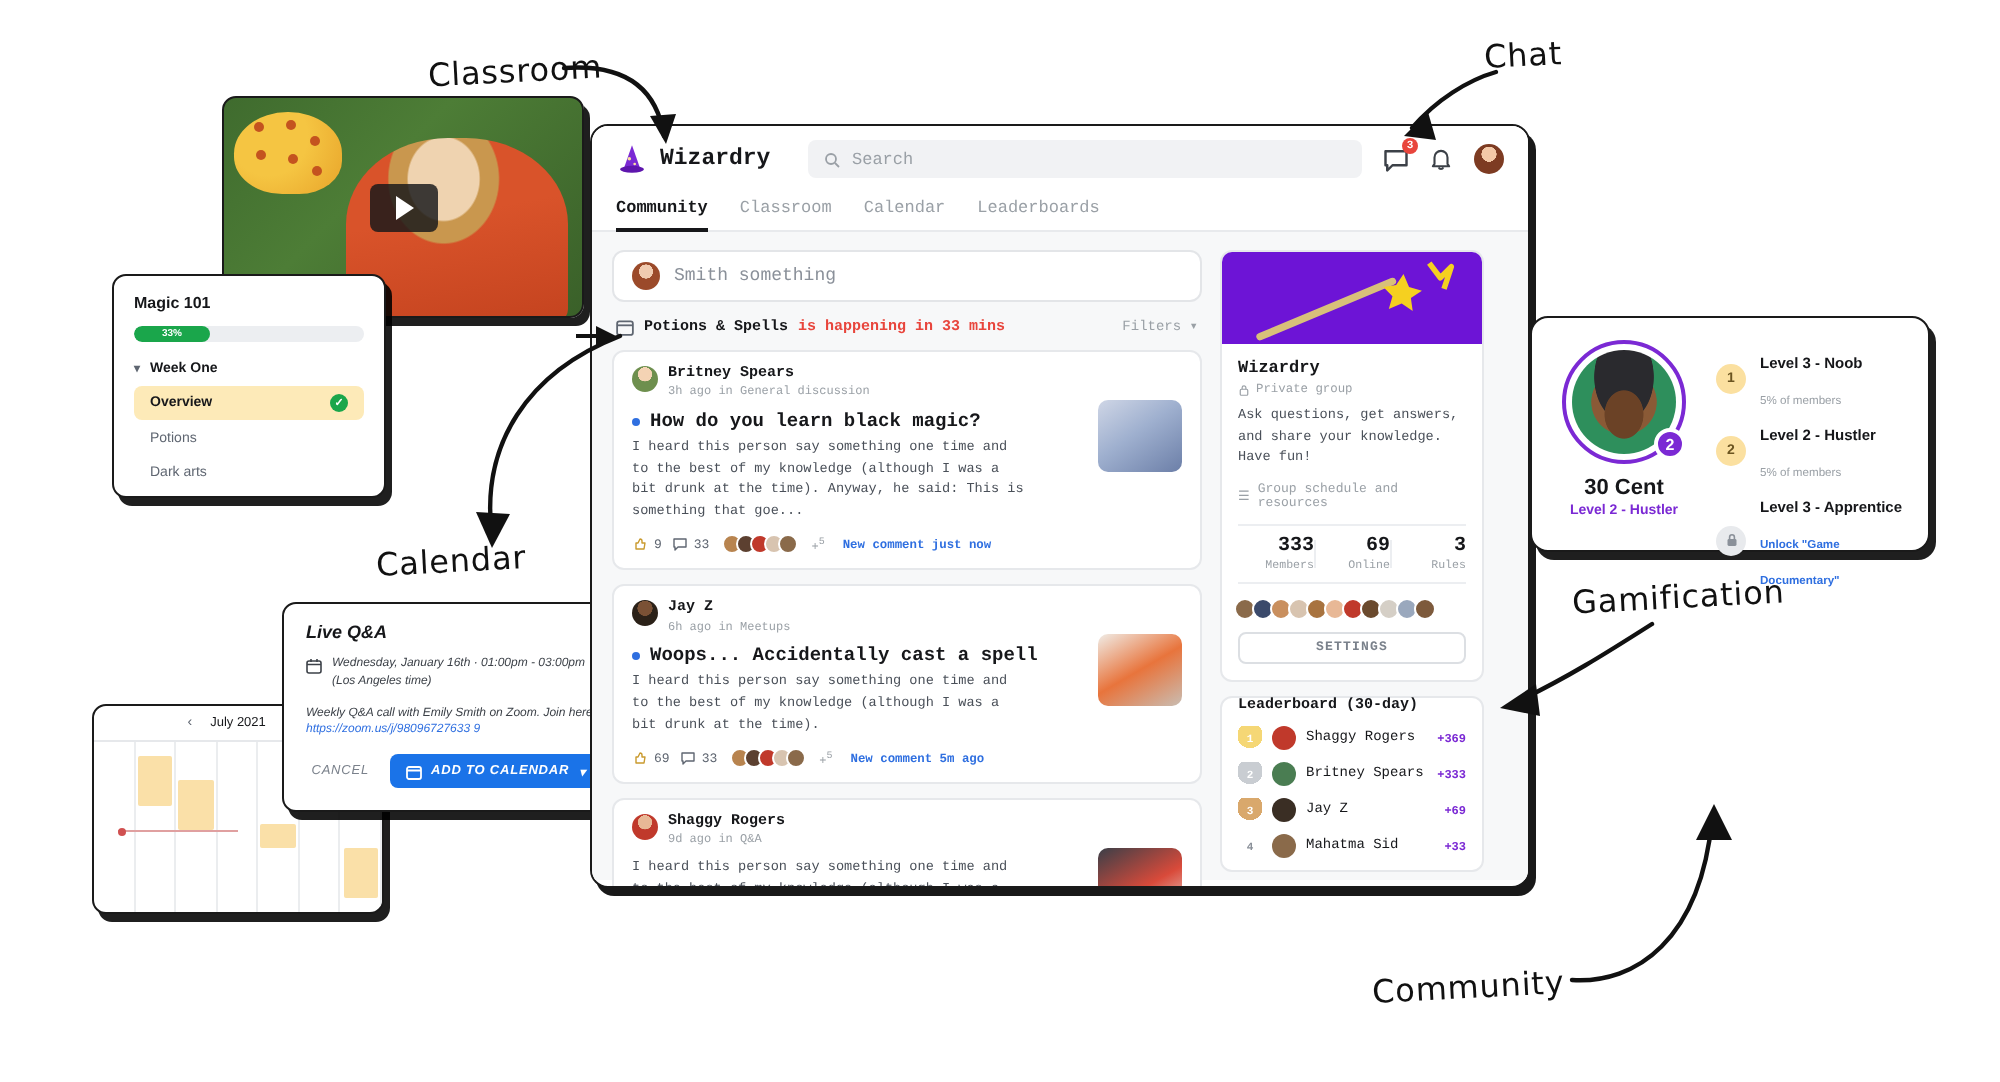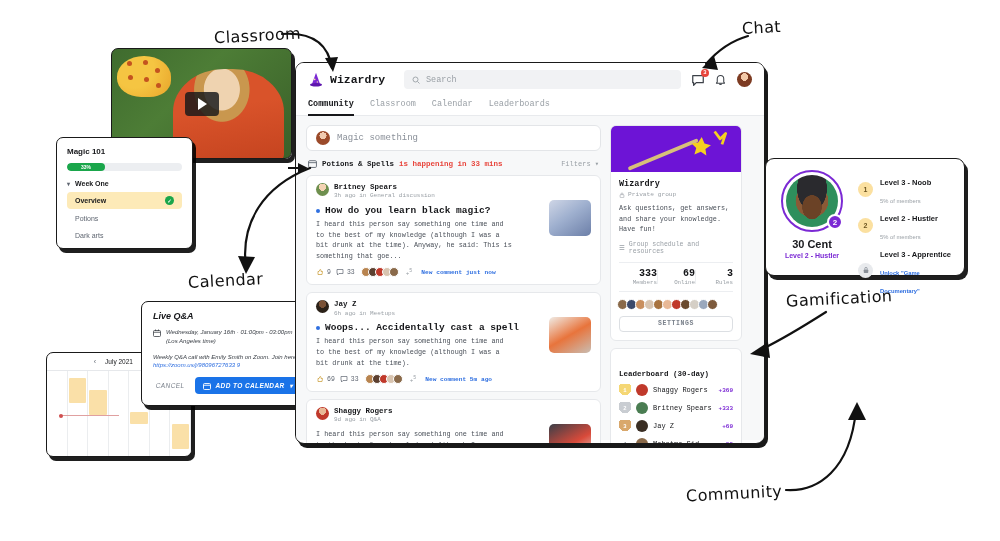--- a/index.html
+++ b/index.html
@@ -112,21 +112,21 @@
   .stat-n { font-size:10px; font-weight:700; color:#16171a; }
   .stat-l { font-size:5.8px; color:#9aa0a6; }
   .mem-row { display:flex; padding:7px 0 6px; }
   .mem-row span { width:11px; height:11px; border-radius:50%; border:1.2px solid #fff; margin-left:-2px; }
   .settings-btn {
     border:1px solid #dcdfe3; border-radius:4px; height:16px;
     display:flex; align-items:center; justify-content:center;
     font-size:6.5px; color:#7a818b; letter-spacing:.6px; font-weight:600;
   }
 
-  .lb-card { background:#fff; border:1px solid #e6e8eb; border-radius:6px; padding:21px 8px; }
+  .lb-card { background:#fff; border:1px solid #e6e8eb; border-radius:6px; padding:0 8px; }
   .lb-title { font-size:7.5px; font-weight:700; color:#16171a; margin-bottom:6px; }
   .lb-row { display:flex; align-items:center; gap:5px; margin-bottom:5px; }
   .lb-rank { width:12px; height:13px; flex-shrink:0; display:flex; align-items:center; justify-content:center;
     font-size:5.5px; font-weight:700; color:#fff; }
   .lb-rank.plain { color:#8a9099; }
   .lb-av { width:12px; height:12px; border-radius:50%; flex-shrink:0; }
   .lb-name { font-size:7px; color:#16171a; flex:1; }
   .lb-pts { font-size:6px; font-weight:700; color:#7b29d4; }
 
   
@@ -395,21 +395,21 @@
     <div class="tab">Calendar</div>
     <div class="tab">Leaderboards</div>
   </div>
 
   <div class="app-body">
 
     <div class="feed">
 
       <div class="composer">
         <div class="avatar av-sm"></div>
-        <span class="composer-ph">Magic something</span>
+        <span class="composer-ph">Smith something</span>
       </div>
 
       <div class="event-bar">
         <svg width="9" height="9" viewBox="0 0 16 16">
           <rect x="1" y="3" width="14" height="12" rx="2" fill="none" stroke="#5f6671" stroke-width="1.6"></rect>
           <line x1="1" y1="6.5" x2="15" y2="6.5" stroke="#5f6671" stroke-width="1.6"></line>
         </svg>
         <span class="event-txt">Potions &amp; Spells</span>
         <span class="event-live">is happening in 33 mins</span>
         <span class="filters"><span>Filters</span> ▾</span>

